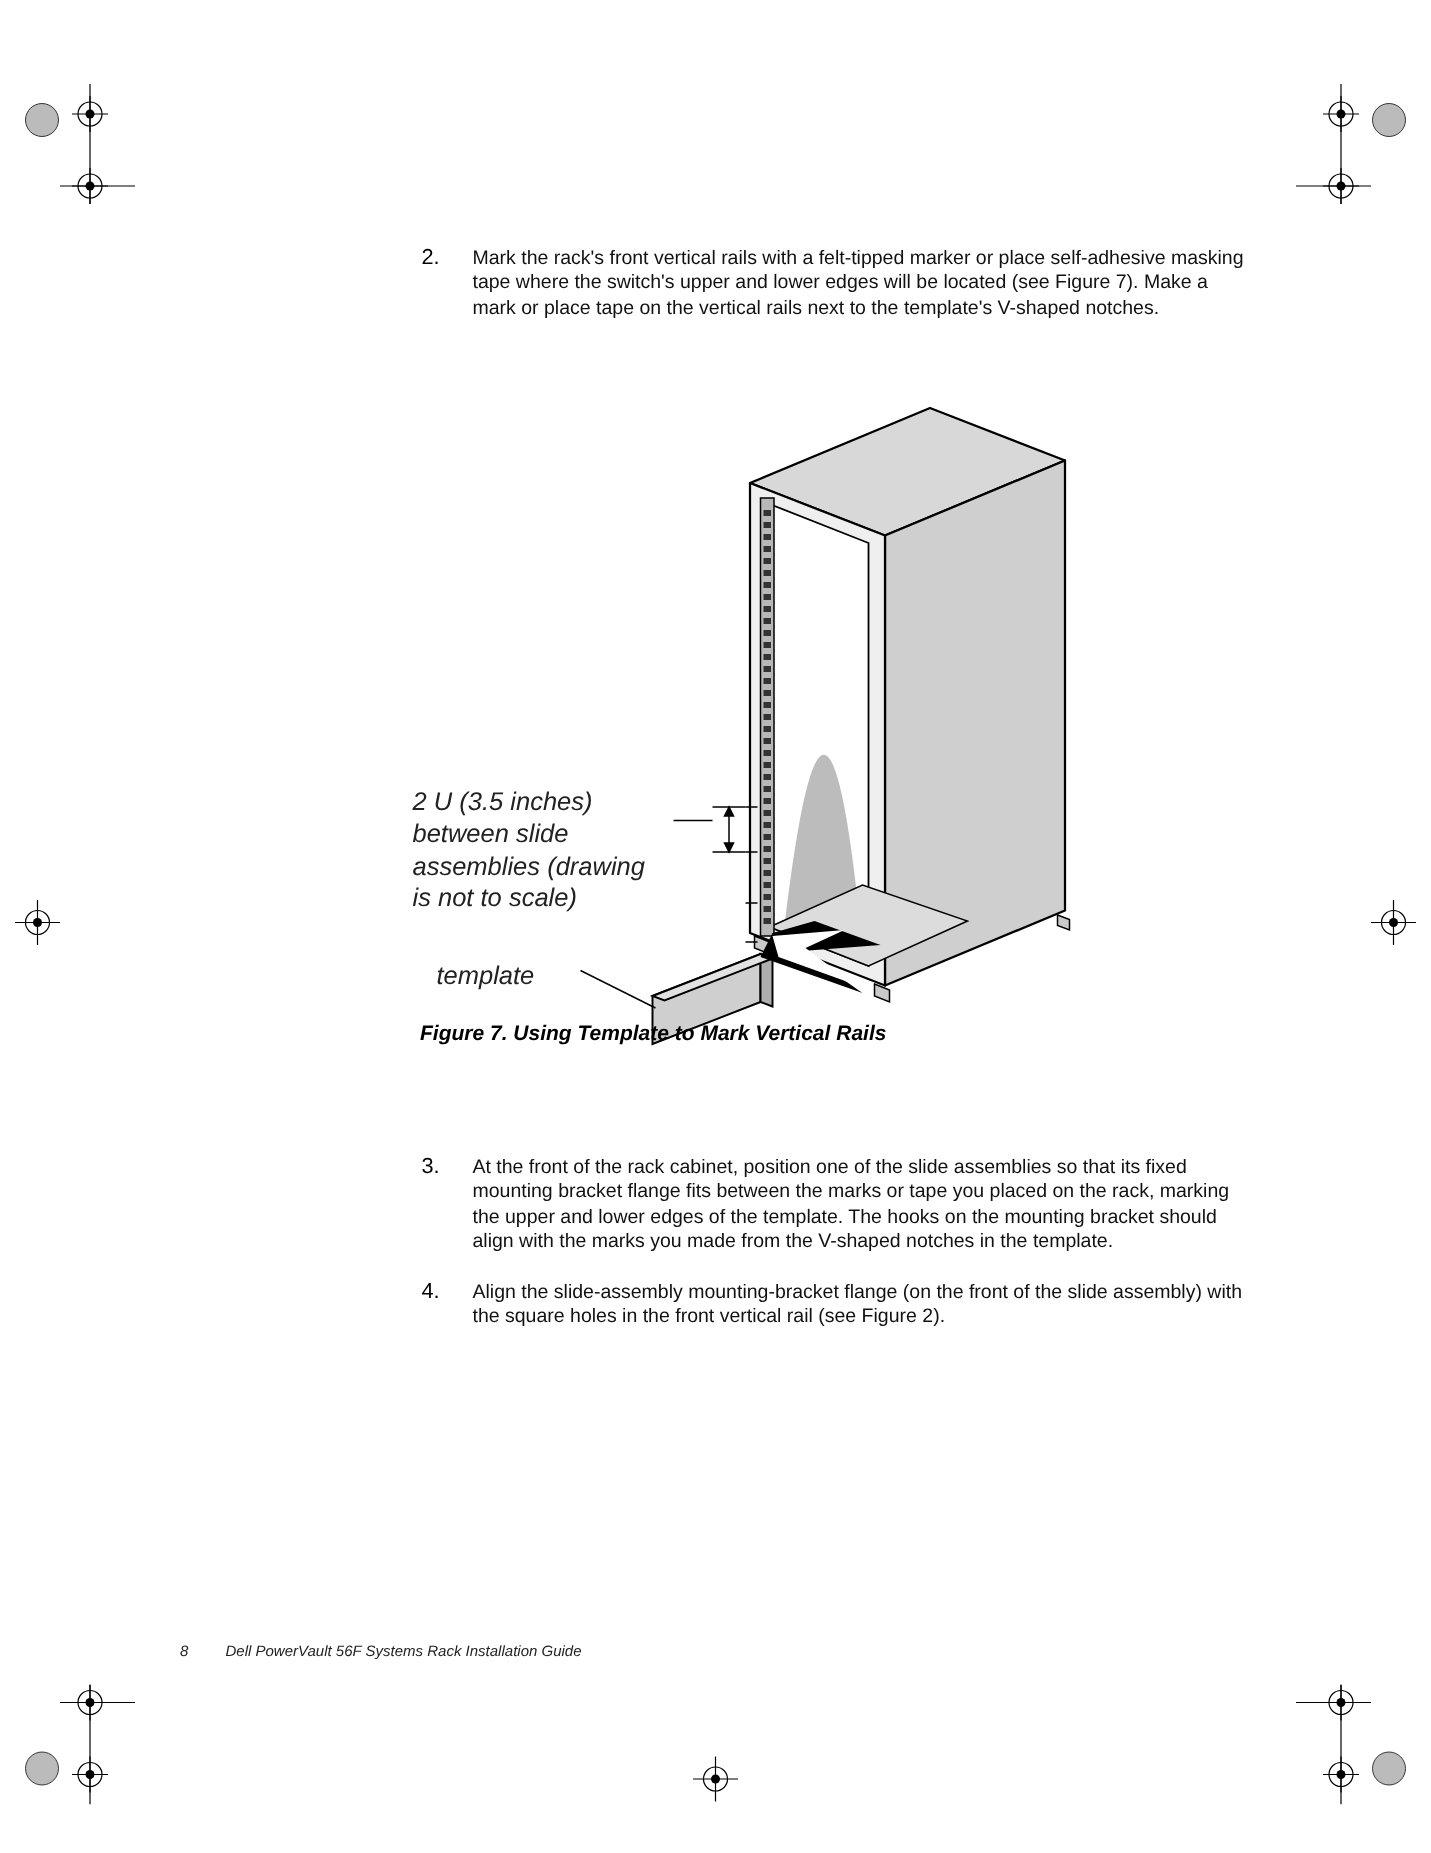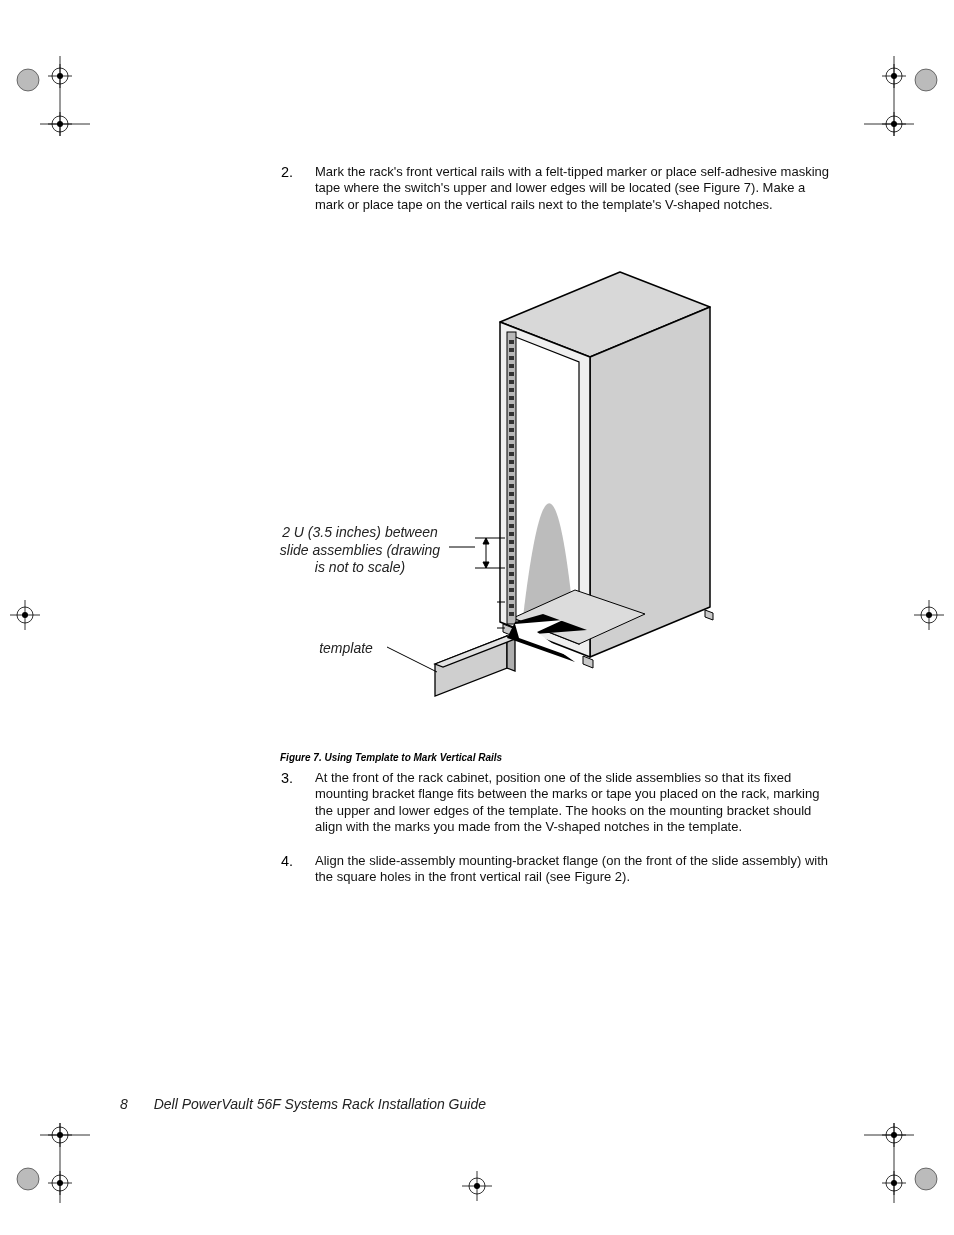--- a/index.html
+++ b/index.html
@@ -24,41 +24,41 @@
   .figure-area {
     position: absolute;
     left: 275px;
     top: 262px;
     width: 560px;
     height: 450px;
   }
   .fig-caption {
     position: absolute;
     left: 280px;
-    top: 752px;
+    top: 680px;
     font-weight: bold;
     font-style: italic;
-    font-size: 10px;
+    font-size: 14px;
   }
   .lower-steps {
     position: absolute;
     left: 275px;
     top: 770px;
     width: 560px;
   }
   .footer-line {
     position: absolute;
     left: 120px;
     top: 1096px;
-    font-size: 14px;
+    font-size: 10px;
     font-style: italic;
     color: #222;
   }
   .footer-pn { font-style: italic; margin-right: 22px; }
-  .label { font-style: italic; font-size: 14px; color: #222; position: absolute; text-align: center; line-height: 1.25; }
+  .label { font-style: italic; font-size: 17px; color: #222; position: absolute; text-align: left; line-height: 1.25; }
   .label-1 { left: 0; top: 262px; width: 170px; }
   .label-2 { left: 16px; top: 378px; width: 110px; }
   .lead { stroke:#000; stroke-width:1; fill:none; }
   
   .cm { position: absolute; width: 80px; height: 80px; }
   .cm svg { width: 80px; height: 80px; display:block; }
   
   .creg { position:absolute; width:34px; height:34px; }
   .creg svg{width:34px;height:34px;display:block;}
 </style>

